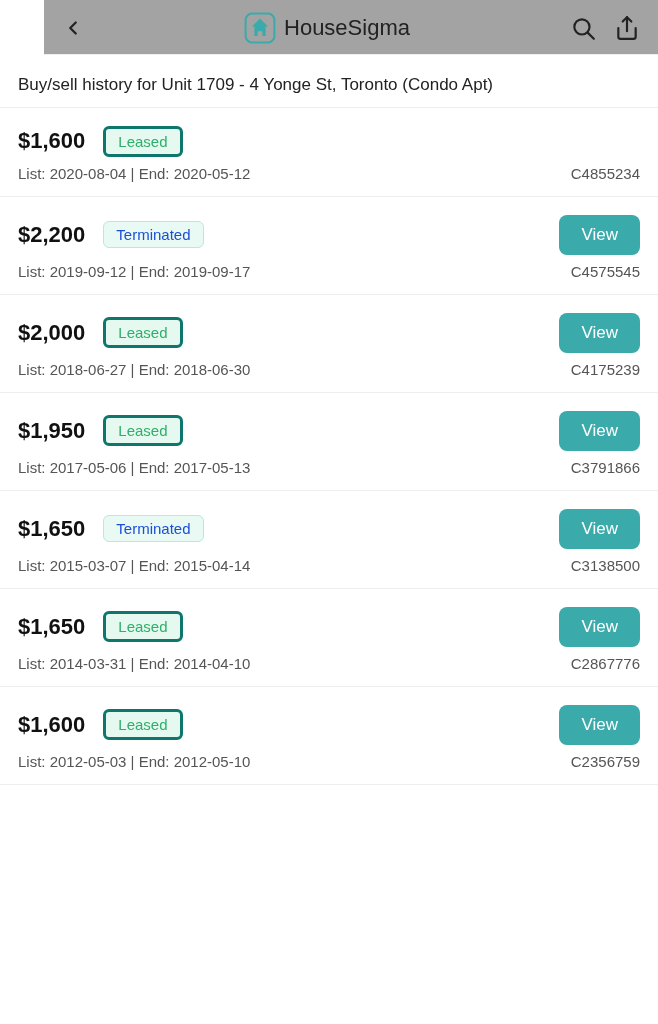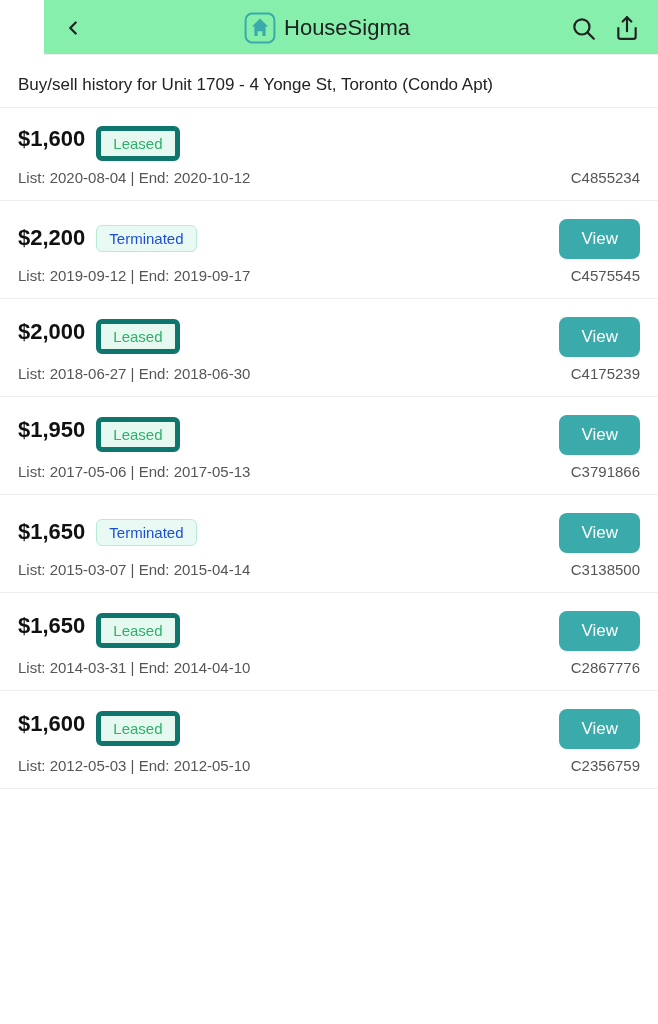--- a/index.html
+++ b/index.html
@@ -11,21 +11,21 @@
       min-height: 1024px;
       overflow-x: hidden;
     }
 
     
     .header {
       display: flex;
       align-items: center;
       justify-content: space-between;
       padding: 12px 18px 10px;
-      background: #86efac;
+      background: #a3a3a3;
       border-bottom: 1px solid #eee;
       margin-left: 44px;
     }
     .header-center {
       display: flex;
       align-items: center;
       gap: 8px;
     }
     .header-logo-icon {
       width: 32px;
@@ -69,38 +69,39 @@
       border-bottom: 1px solid #eee;
     }
     .listing-top-row {
       display: flex;
       align-items: center;
       justify-content: space-between;
       margin-bottom: 8px;
     }
     .listing-left {
       display: flex;
-      gap: 11px;
+      align-items: center;
+      gap: 18px;
     }
     .listing-price {
       font-size: 22px;
       font-weight: 700;
       color: #111;
     }
     .badge {
       display: inline-block;
       padding: 4px 12px;
       border-radius: 6px;
       font-size: 15px;
       font-weight: 400;
     }
     .badge-leased {
       background: #e6f9f0;
       color: #2eaf6a;
-      border: 5px solid #0f766e;
+      border: 3px solid #0f766e;
     }
     .badge-terminated {
       background: #e8faf3;
       color: #1d4ed8;
       border: 1px solid #b6ecd3;
     }
     .view-btn {
       background: #3aabaa;
       color: #fff;
       border: none;
@@ -167,21 +168,21 @@
 <div class="listing-list" id="listing-container">
 <div class="listing-item">
     <div class="listing-top-row">
       <div class="listing-left">
         <span class="listing-price">$1,600</span>
         <span class="badge badge-leased">Leased</span>
       </div>
       <span style="width:80px;display:inline-block;"></span>
     </div>
     <div class="listing-dates-row">
-      <span class="listing-dates">List: 2020-08-04 | End: 2020-10-12</span>
+      <span class="listing-dates">List: 2020-08-04 | End: 2020-05-12</span>
       <span class="listing-code">C4855234</span>
     </div>
   </div>
     <div class="listing-item">
     <div class="listing-top-row">
       <div class="listing-left">
         <span class="listing-price">$2,200</span>
         <span class="badge badge-terminated">Terminated</span>
       </div>
       <button class="view-btn">View</button>

